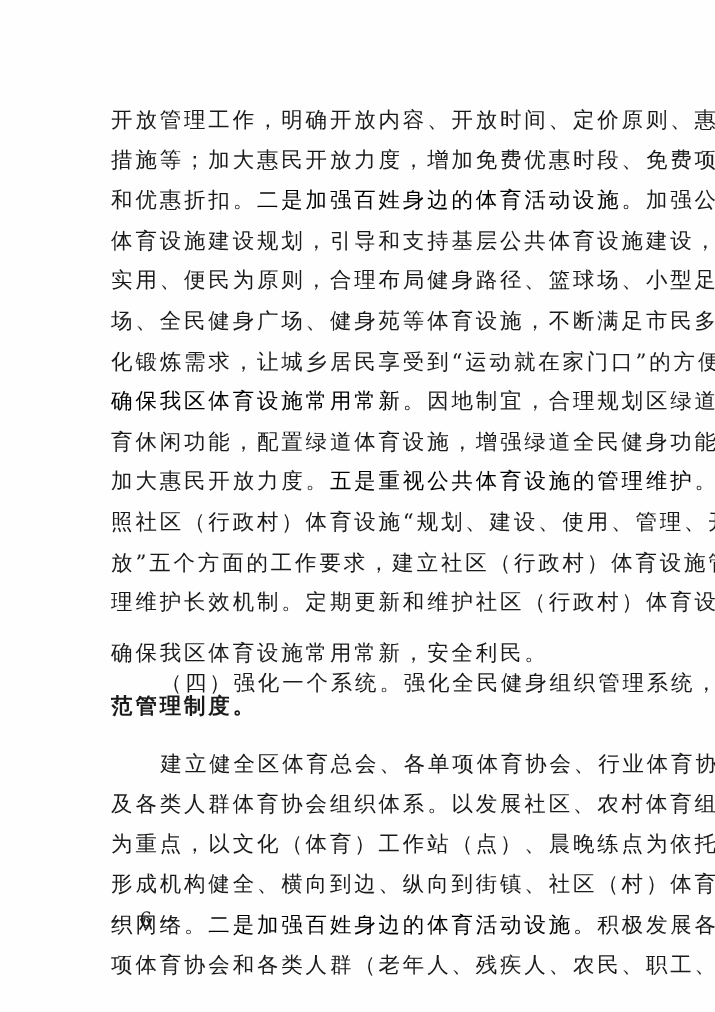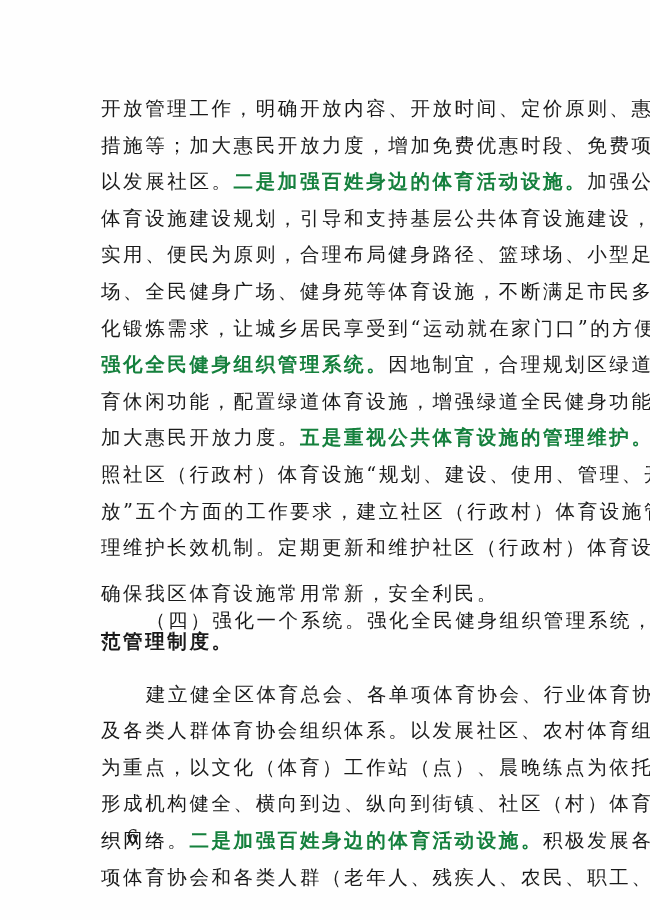--- a/index.html
+++ b/index.html
@@ -2,38 +2,38 @@
 <html><head>
 <meta charset="utf-8">
 <style>
   html, body { margin: 0; padding: 0; background: #ffffff; }
   body { width: 650px; height: 920px; position: relative; overflow: hidden;
          font-family: "DejaVu Serif", "Liberation Serif", serif; color: #1a1a1a; }
   .page { position: absolute; left: 0; top: 0; width: 650px; height: 920px; background: #fefefe; }
   .line { position: absolute; left: 101px; width: 460px; height: 30px;
           font-size: 19.5px; line-height: 30px; white-space: nowrap;
           letter-spacing: 2.6px; }
-  .line b { font-weight: bold; color: #15803d; }
+  .line b { font-weight: normal; color: #000000; }
   .indent { left: 146px; }
   .pnum { position: absolute; left: 101px; top: 825px; font-size: 18px; line-height: 24px;
           letter-spacing: 1px; white-space: nowrap; }
 </style>
 </head>
 <body>
 
 <div class="page">
   <div id="lines">
       <div class="line" style="top: 94px;"><span>开放管理工作，明确开放内容、开放时间、定价原则、惠民</span></div>
       <div class="line" style="top: 130.6px;"><span>措施等；加大惠民开放力度，增加免费优惠时段、免费项目</span></div>
-      <div class="line" style="top: 167.2px;"><span>以发展社区。</span><b>二是加强百姓身边的体育活动设施。</b><span>加强公共</span></div>
+      <div class="line" style="top: 167.2px;"><span>和优惠折扣。</span><b>二是加强百姓身边的体育活动设施。</b><span>加强公共</span></div>
       <div class="line" style="top: 203.8px;"><span>体育设施建设规划，引导和支持基层公共体育设施建设，以</span></div>
       <div class="line" style="top: 240.4px;"><span>实用、便民为原则，合理布局健身路径、篮球场、小型足球</span></div>
       <div class="line" style="top: 277px;"><span>场、全民健身广场、健身苑等体育设施，不断满足市民多元</span></div>
       <div class="line" style="top: 313.6px;"><span>化锻炼需求，让城乡居民享受到“运动就在家门口”的方便。</span></div>
-      <div class="line" style="top: 350.2px;"><b>强化全民健身组织管理系统。</b><span>因地制宜，合理规划区绿道体</span></div>
+      <div class="line" style="top: 350.2px;"><b>确保我区体育设施常用常新。</b><span>因地制宜，合理规划区绿道体</span></div>
       <div class="line" style="top: 386.8px;"><span>育休闲功能，配置绿道体育设施，增强绿道全民健身功能，</span></div>
       <div class="line" style="top: 423.4px;"><span>加大惠民开放力度。</span><b>五是重视公共体育设施的管理维护。</b></div>
       <div class="line" style="top: 460px;"><span>照社区（行政村）体育设施“规划、建设、使用、管理、开</span></div>
       <div class="line" style="top: 496.6px;"><span>放”五个方面的工作要求，建立社区（行政村）体育设施管</span></div>
       <div class="line" style="top: 533.2px;"><span>理维护长效机制。定期更新和维护社区（行政村）体育设施，</span></div>
       <div class="line" style="top: 579px;"><span>确保我区体育设施常用常新，安全利民。</span></div>
       <div class="line indent" style="top: 606.4px;"><span>（四）强化一个系统。强化全民健身组织管理系统，规</span></div>
       <div class="line" style="top: 627px; font-weight: bold;"><span>范管理制度。</span></div>
       <div class="line indent" style="top: 679.6px;"><span>建立健全区体育总会、各单项体育协会、行业体育协会</span></div>
       <div class="line" style="top: 716.2px;"><span>及各类人群体育协会组织体系。以发展社区、农村体育组织</span></div>

